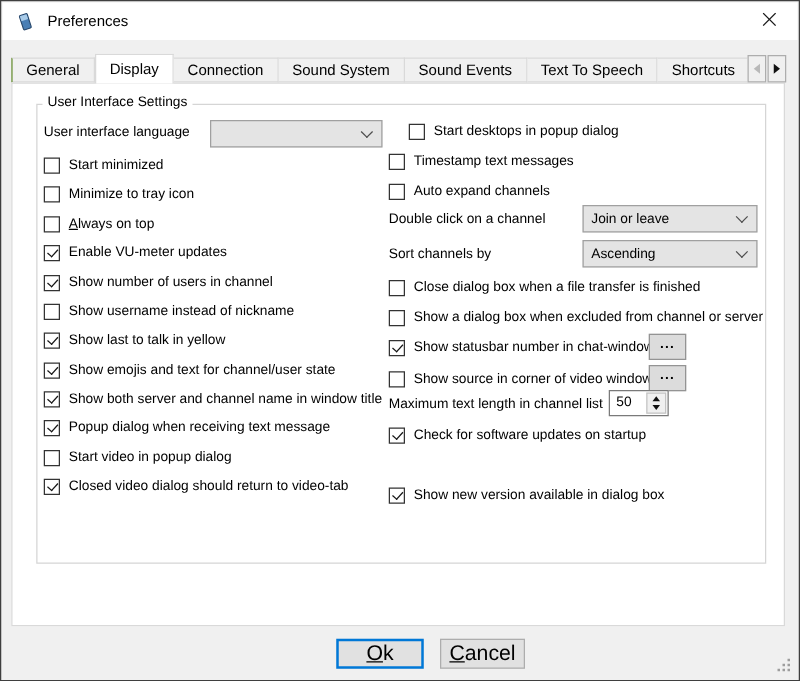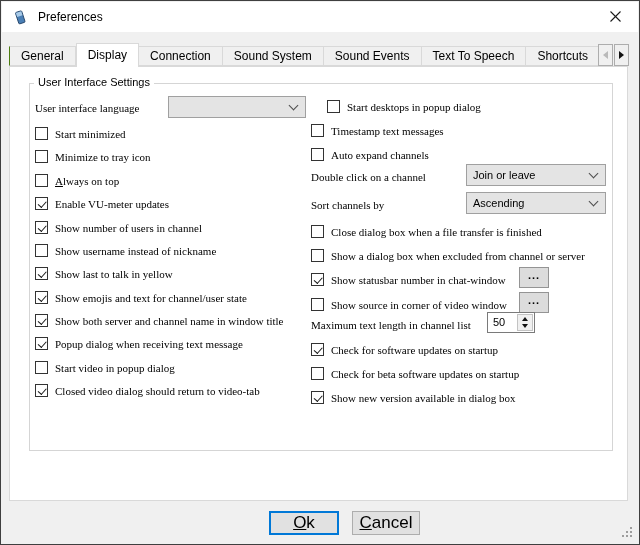--- a/index.html
+++ b/index.html
@@ -34,22 +34,22 @@
   .arr-right { width:0; height:0; border-top:4px solid transparent;
     border-bottom:4px solid transparent; border-left:5px solid #111; }
   
   .pane { position:absolute; left:8px; top:65px; width:619px; height:435px;
     background:#fff; border:1px solid #d9d9d9; z-index:1; }
   .groupbox { position:absolute; left:28px; top:82px; width:584px; height:368px;
     border:1px solid #d5d5d5; z-index:2; }
   .group-label { position:absolute; left:33px; top:75px; background:#fff;
     padding:0 4px; z-index:3; font-size:11px;text-align:right; }
   
-  .row { position:absolute; height:16px; display:flex; align-items:flex-end;
-    gap:7px; white-space:nowrap; z-index:5;font-family:Liberation Serif, serif; }
+  .row { position:absolute; height:16px; display:flex; align-items:center;
+    gap:7px; white-space:nowrap; z-index:5; }
   .cb { width:13px; height:13px; background:#fff; border:1px solid #333;
     position:relative; flex:none; }
   .cb.checked::after { content:""; position:absolute; left:1.5px; top:2.5px;
     width:7px; height:3.5px; border-left:1.6px solid #151515;
     border-bottom:1.6px solid #151515; transform:rotate(-48deg); }
   .lbl { white-space:nowrap; }
   .mn { display:inline-block; }
   .mn::first-letter { text-decoration:underline; }
   .combo { position:absolute; height:22px; background:#e4e4e4;
     border:1px solid #a0a0a0; display:flex; align-items:center;
@@ -238,24 +238,20 @@
     <span class="spin-btns">
       <i class="tri-up"></i>
       <i class="tri-down"></i>
     </span>
   </div>
 
   <div class="row" style="left:310px; top:339px;">
     <span class="cb checked"></span>
     <span class="lbl">Check for software updates on startup</span>
   </div>
-  <div class="row" style="left:310px; top:363px;">
-    <span class="cb"></span>
-    <span class="lbl">Check for beta software updates on startup</span>
-  </div>
   <div class="row" style="left:310px; top:387px;">
     <span class="cb checked"></span>
     <span class="lbl">Show new version available in dialog box</span>
   </div>
 
   <div class="btn default mn" style="left:268px; top:510px; width:70px;">Ok</div>
   <div class="btn normal mn" style="left:351px; top:510px; width:68px;">Cancel</div>
 
   <div class="grip">
     <i style="left:10px; top:0;"></i>

